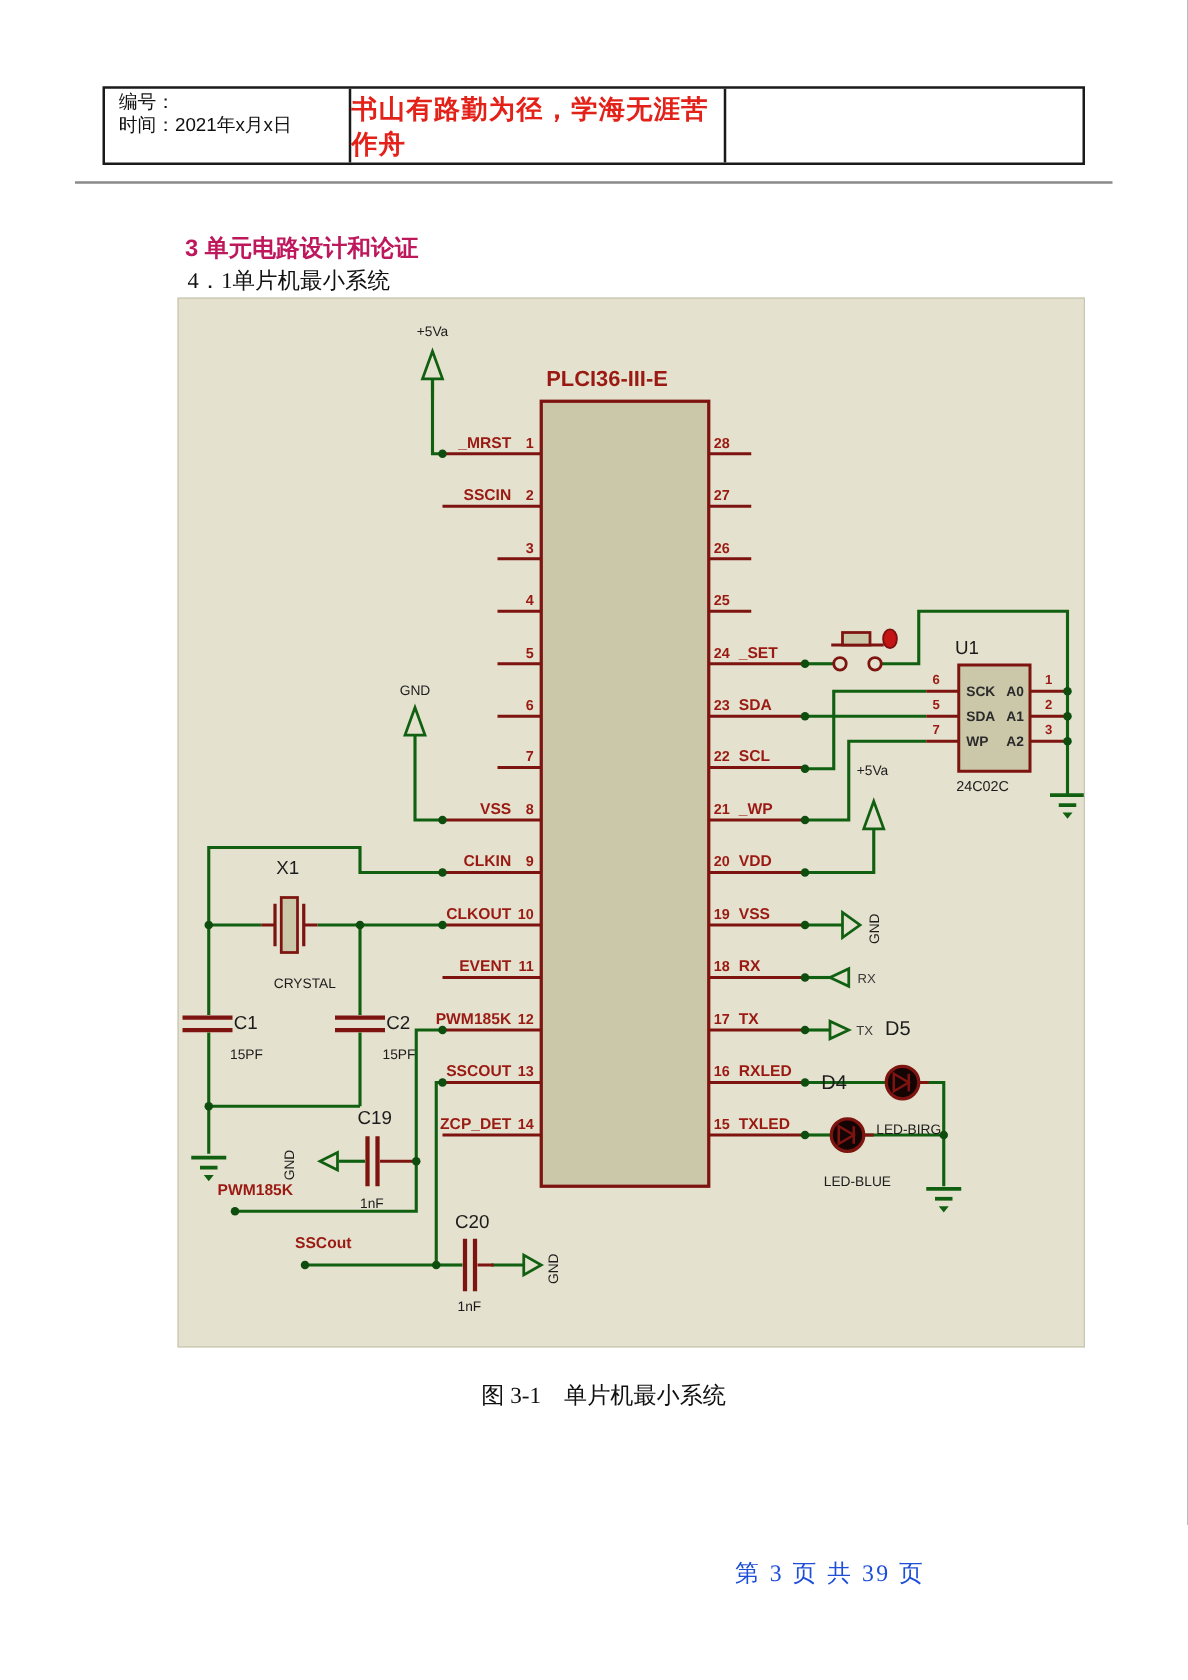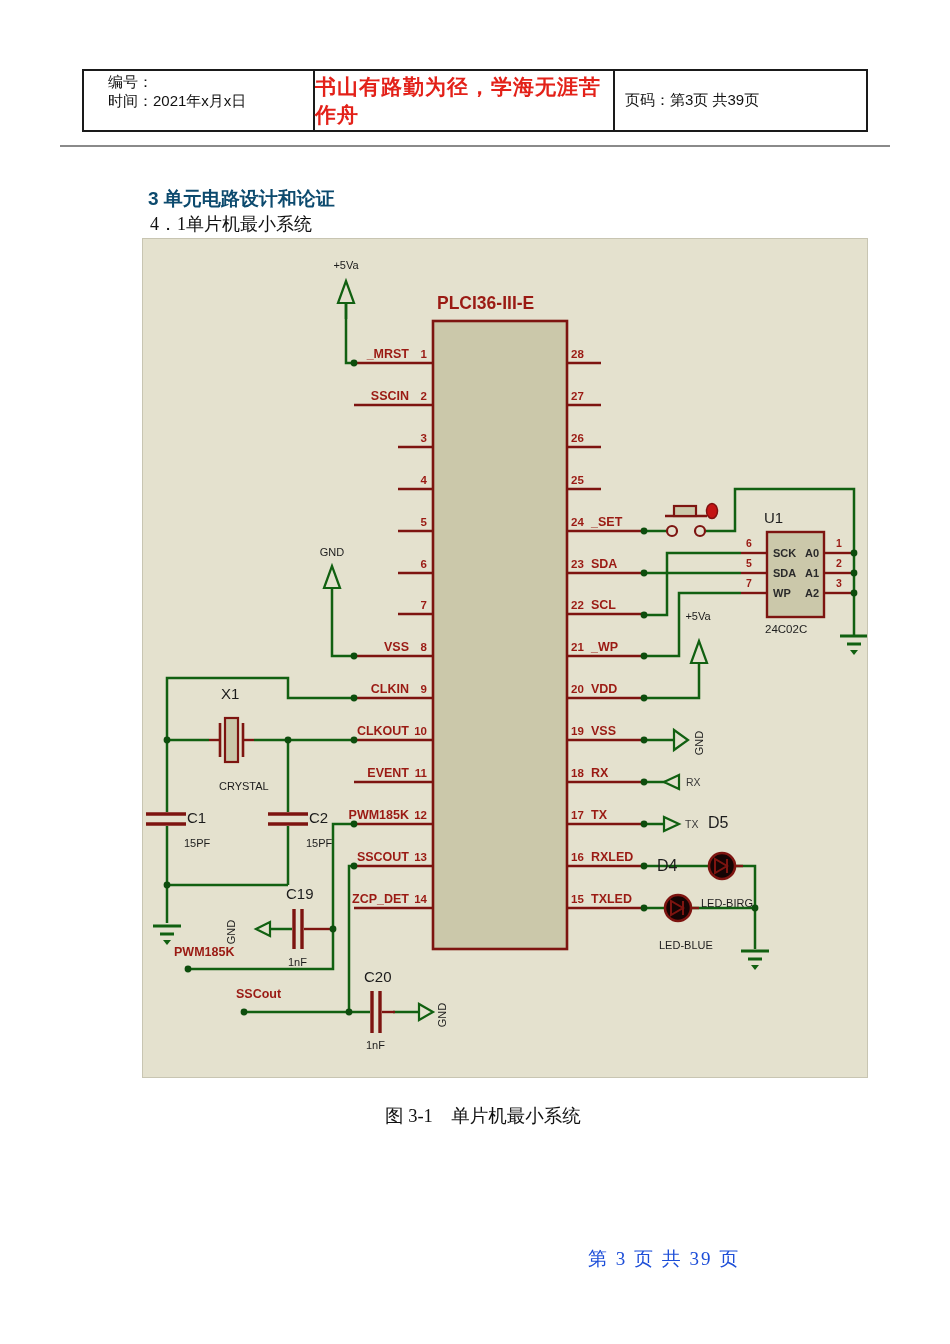--- a/index.html
+++ b/index.html
@@ -1,28 +1,28 @@
 <!DOCTYPE html>
 <html><head>
 <meta charset="utf-8">
 <style>
   html,body{margin:0;padding:0;background:#888;}
   .page{position:relative;width:950px;height:1344px;background:#ffffff;margin:0 auto;
         font-family:"Liberation Sans",sans-serif;overflow:hidden;}
   
   .hdr{position:absolute;left:82px;top:69px;width:786px;height:63px;
        border:2px solid #1a1a1a;display:flex;box-sizing:border-box;}
-  .hdr .c1{width:231px;border-right:2px solid #1a1a1a;box-sizing:border-box;
-           padding:2px 0 0 24px;font-size:15px;color:#111;line-height:1.25;}
+  .hdr .c1{width:197px;border-right:2px solid #1a1a1a;box-sizing:border-box;
+           padding:2px 0 0 11px;font-size:15px;color:#111;line-height:1.25;}
   .hdr .c2{width:300px;border-right:2px solid #1a1a1a;box-sizing:border-box;
            display:flex;align-items:center;justify-content:center;}
   .hdr .c2 span{color:#e32119;font-weight:bold;font-size:21px;letter-spacing:1px;}
   .hdr .c3{flex:1;display:flex;align-items:center;padding-left:10px;font-size:15px;color:#111;}
   .rule{position:absolute;left:60px;top:145px;width:830px;height:2px;background:#8a8a8a;}
-  .h1{position:absolute;left:148px;top:186px;font-size:19px;font-weight:bold;color:#0c4a6e;}
+  .h1{position:absolute;left:148px;top:186px;font-size:19px;font-weight:bold;color:#be185d;}
   .h2{position:absolute;left:150px;top:212px;font-size:18px;color:#111;
       font-family:"Liberation Serif",serif;}
   .panel{position:absolute;left:142px;top:238px;width:724px;height:838px;
          background:#e4e1ce;border:1px solid #c8c5b2;box-sizing:content-box;}
   .caption{position:absolute;left:385px;top:1103px;font-size:18.5px;color:#111;
            font-family:"Liberation Serif",serif;}
   .footer{position:absolute;left:588px;top:1246px;font-size:19px;color:#1d4ed8;
           font-family:"Liberation Serif",serif;letter-spacing:2px;}
   svg text{font-family:"Liberation Sans",sans-serif;}
 </style>
@@ -31,23 +31,20 @@
 
 <div class="page">
 
   <div class="hdr">
     <div class="c1">
       <div>编号：</div>
       <div>时间：2021年x月x日</div>
     </div>
     <div class="c2">
       <span>书山有路勤为径，学海无涯苦作舟</span>
-    </div>
-    <div class="c3">
-      <span>页码：第3页 共39页</span>
     </div>
   </div>
 
   <div class="rule"></div>
 
   <div class="h1">3 单元电路设计和论证</div>
   <div class="h2">4．1单片机最小系统</div>
 
   <div class="panel">
     <svg id="schematic-svg" width="724" height="838" viewBox="0 0 724 838">

